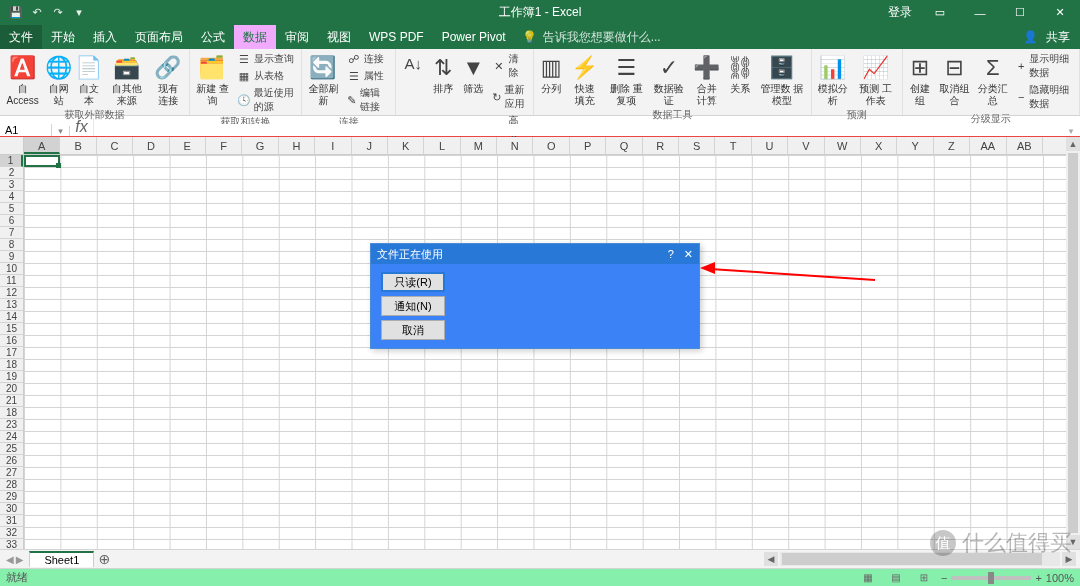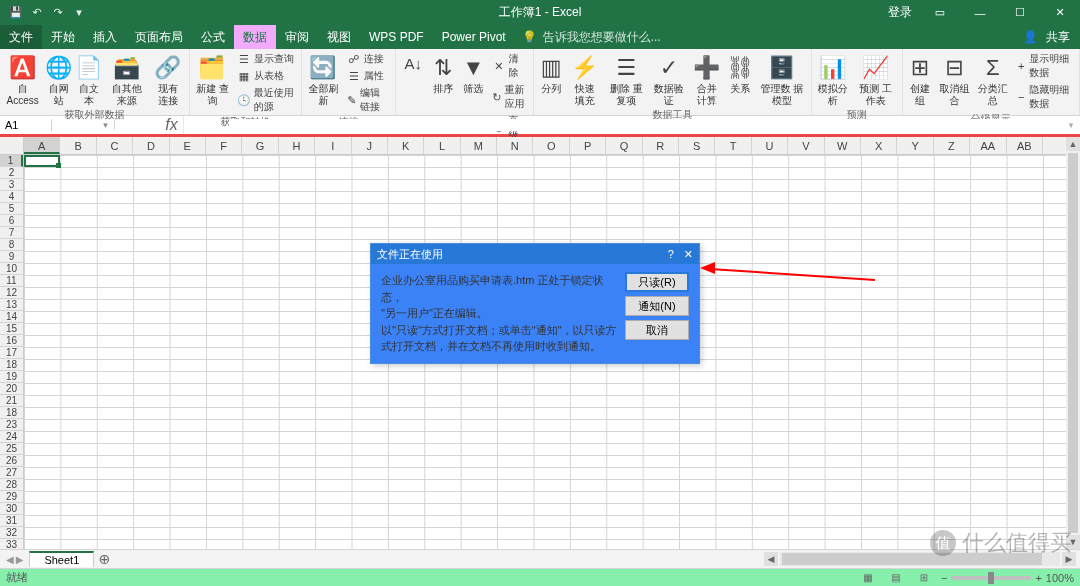--- a/index.html
+++ b/index.html
@@ -30,21 +30,21 @@
 .rg-label { text-align: center; font-size: 10px; color: #666; padding-bottom: 1px; }
 .rb { display: flex; flex-direction: column; align-items: center; justify-content: flex-start; padding: 2px 3px; min-width: 28px; cursor: pointer; }
 .rb .ico { width: 20px; height: 20px; display: flex; align-items: center; justify-content: center; font-size: 15px; color: #444; }
 .rb .ico.big { width: 26px; height: 30px; font-size: 22px; }
 .rb .lbl { font-size: 10px; color: #333; text-align: center; line-height: 1.15; }
 .rstack { display: flex; flex-direction: column; gap: 1px; }
 .ritem { display: flex; align-items: center; gap: 3px; padding: 1px 3px; font-size: 10px; color: #444; cursor: pointer; }
 .ritem .ico-s { width: 14px; height: 14px; font-size: 11px; display: inline-flex; align-items: center; justify-content: center; }
 
 
-.formula-bar { height: 21px; border-bottom: 3px solid #ef4444; display: flex; align-items: center; background: #fff; gap: 45px; }
+.formula-bar { height: 21px; border-bottom: 1px solid #ef4444; display: flex; align-items: flex-end; background: #fff; }
 .name-box { width: 52px; border-right: 1px solid #d4d4d4; display: flex; align-items: center; padding: 0 5px; font-size: 11px; }
 .name-dd { width: 18px; border-right: 1px solid #d4d4d4; display: flex; align-items: center; justify-content: center; color: #888; font-size: 9px; }
 .fx-btn { width: 24px; display: flex; align-items: center; justify-content: center; font-style: italic; color: #666; font-size: 16px; border-right: 1px solid #e8e8e8; }
 .formula-input { flex: 1; border: none; outline: none; padding: 0 5px; font-size: 11px; }
 .fb-exp { width: 18px; display: flex; align-items: center; justify-content: center; color: #aaa; font-size: 9px; }
 
 
 .grid-area { position: absolute; top: 137px; left: 0; right: 0; bottom: 37px; background: #fff; overflow: hidden; }
 .corner { position: absolute; left: 0; top: 0; width: 24px; height: 18px; background: #f0f0f0; border-right: 1px solid #ccc; border-bottom: 1px solid #ccc; }
 .col-headers { position: absolute; left: 24px; top: 0; right: 0; height: 18px; display: flex; background: #f0f0f0; border-bottom: 1px solid #ccc; }
@@ -442,25 +442,20 @@
 
 <div class="dialog">
   <div class="dlg-title">
     <span>文件正在使用</span>
     <div class="dt-r">
       <span>?</span>
       <span>✕</span>
     </div>
   </div>
   <div class="dlg-body">
-    <div class="dlg-text">
-      <div>企业办公室用品购买申请表.htm 正处于锁定状态，</div>
-      <div>"另一用户"正在编辑。</div>
-      <div>以"只读"方式打开文档；或单击"通知"，以只读方式打开文档，并在文档不再使用时收到通知。</div>
-    </div>
     <div class="dlg-btns">
       <button class="dlg-btn focus">只读(R)</button>
       <button class="dlg-btn">通知(N)</button>
       <button class="dlg-btn">取消</button>
     </div>
   </div>
 </div>
 
 <svg class="arrow" style="left:700px; top:255px;" width="180" height="30">
   <line x1="175" y1="25" x2="10" y2="14" stroke="#ff0000" stroke-width="2"></line>

